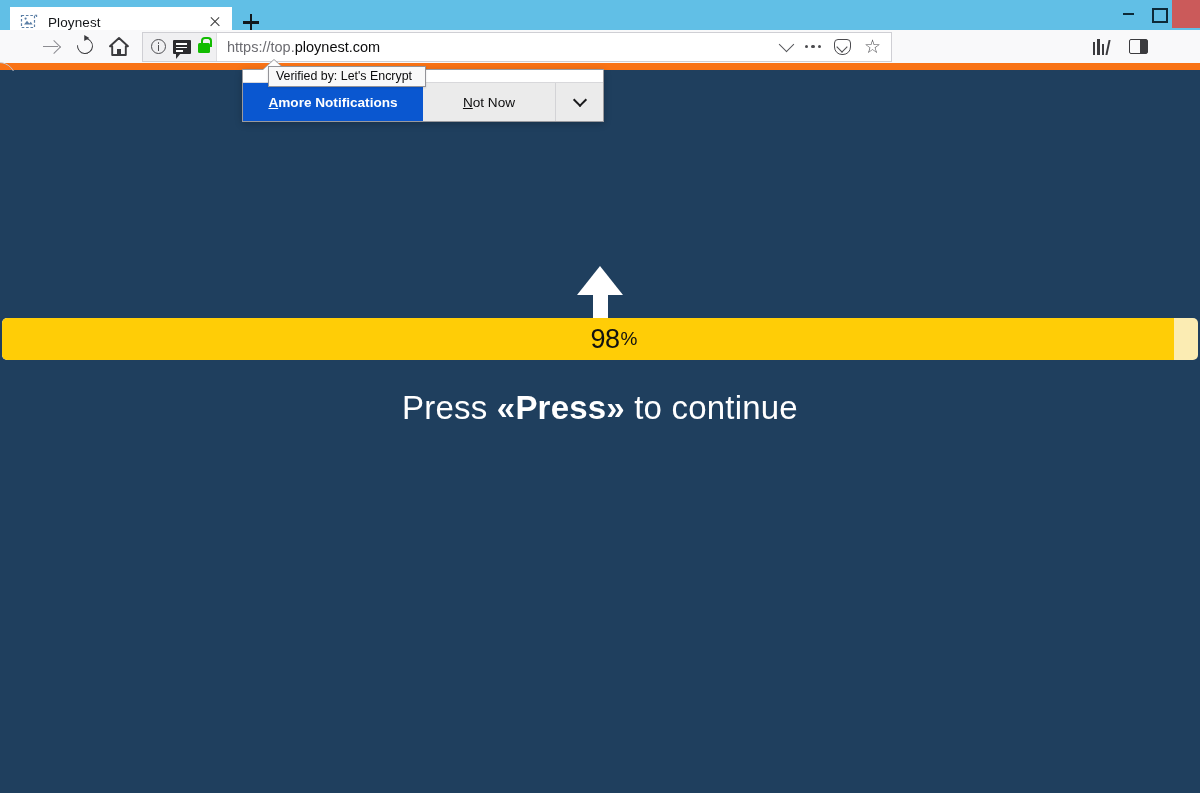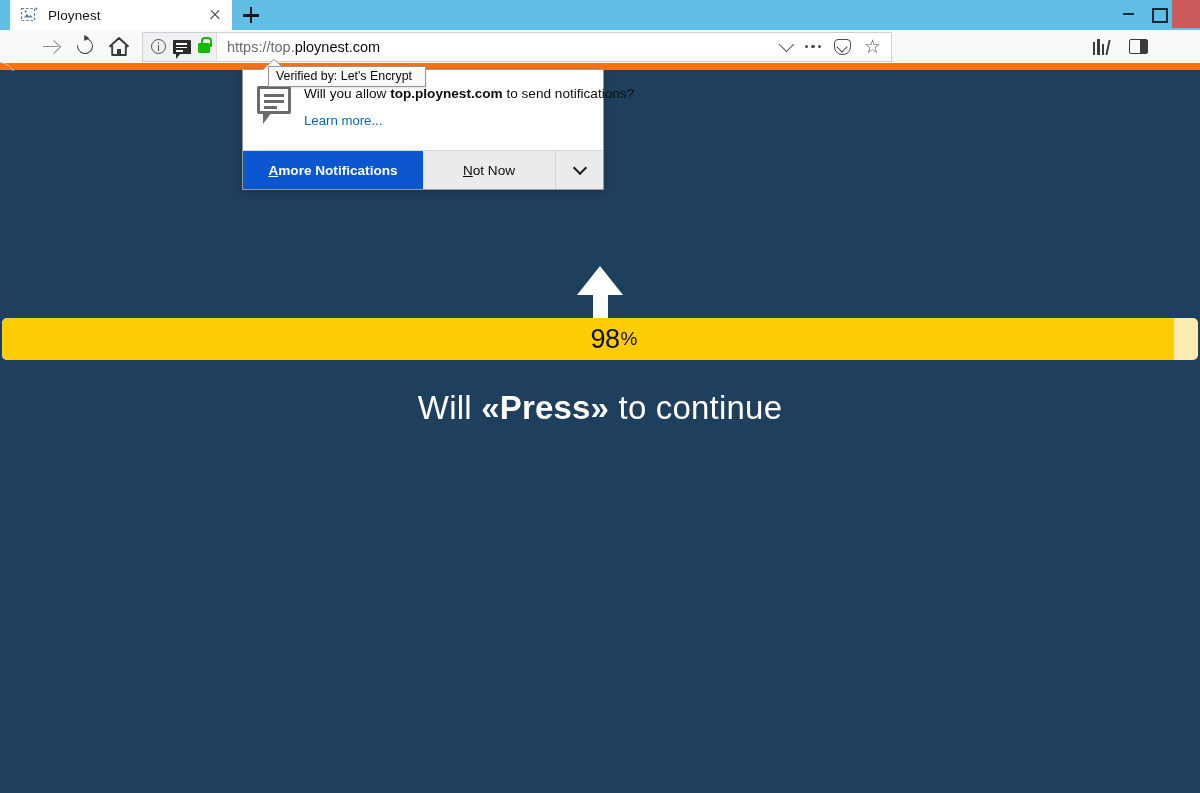--- a/index.html
+++ b/index.html
@@ -13,21 +13,21 @@
     position: relative;
     width: 1200px; height: 793px;
     background: #1f3f5e;
   }
 
   
   .tabstrip {
     position: absolute; top: 0; left: 0;
     width: 1200px; height: 44px;
     background: #61bfe6;
-    display: flex; align-items: flex-start;
+    display: flex; align-items: center;
   }
   .tab-active {
     position: relative;
     margin-left: 10px;
     width: 222px; height: 30px;
     background: #ffffff;
     display: flex; align-items: center;
     padding: 0 8px 0 10px;
   }
   .tab-favicon {
@@ -508,36 +508,25 @@
     </div>
 
     <div class="progress-wrap">
       <div class="progress-fill" style="width: 98%;"></div>
     </div>
     <div class="progress-label" style="top:247px;position:absolute;">
       <span class="pl-num">98</span>
         <span class="pl-pct">%</span>
     </div>
 
-    <div class="headline"><span>Will </span><b>«Press»</b><span> to continue</span></div>
+    <div class="headline"><span>Press </span><b>«Press»</b><span> to continue</span></div>
   </div>
 
   <div class="popup">
     <span class="popup-arrow"></span>
-    <div class="popup-body">
-      <span class="popup-ico">
-        <i class="pi-line" style="top:5px;width:20px;"></i>
-        <i class="pi-line" style="top:11px;width:20px;"></i>
-        <i class="pi-line" style="top:17px;width:13px;"></i>
-      </span>
-      <div class="popup-txt">
-        <div class="popup-q"><span>Will you allow </span><b>top.ploynest.com</b><span> to send notifications?</span></div>
-        <span class="popup-link">Learn more...</span>
-      </div>
-    </div>
     <div class="popup-actions">
       <div class="btn-allow">
           <span class="ul">A</span>
           <span>more Notifications</span>
         </div>
       <div class="btn-notnow">
           <span class="ul">N</span>
           <span>ot Now</span>
         </div>
       <div class="btn-drop">

